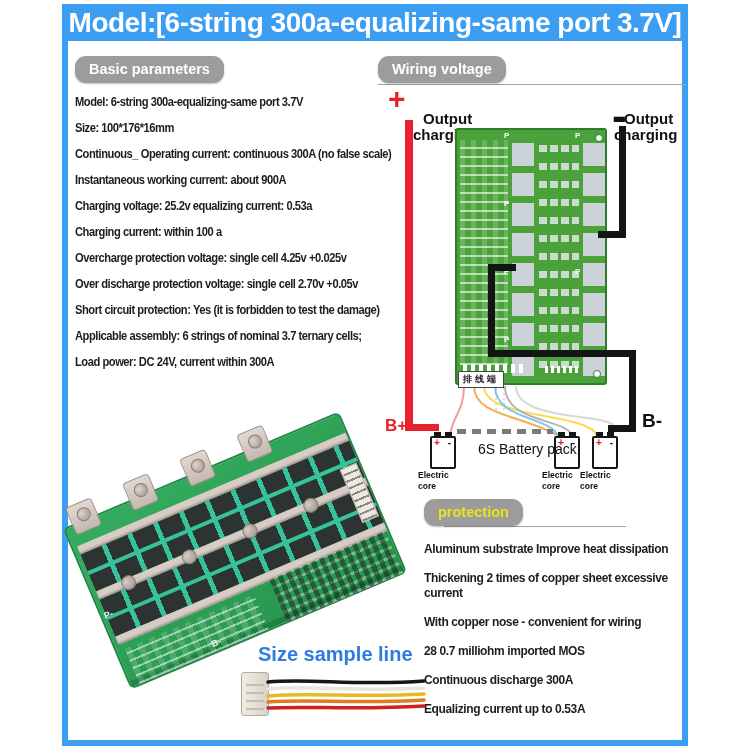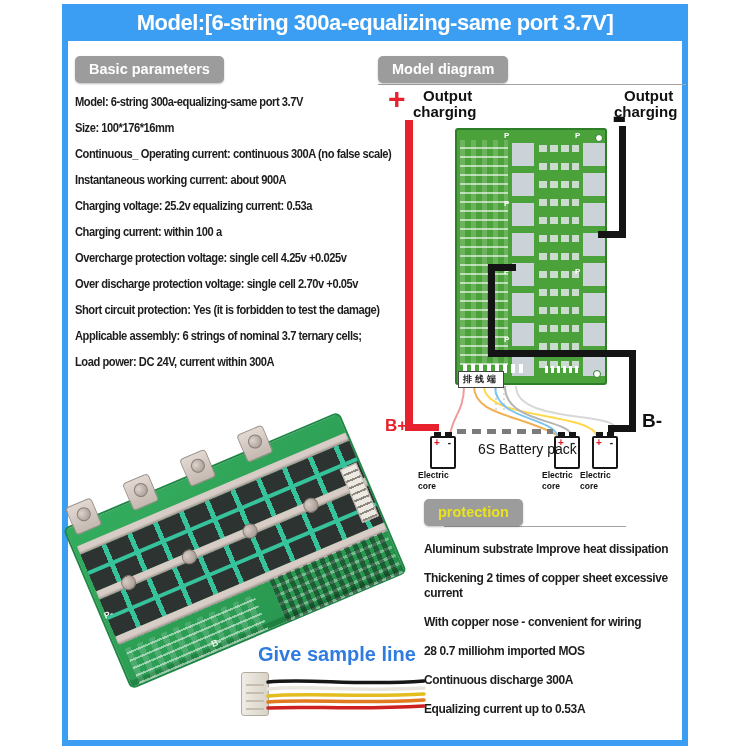--- a/index.html
+++ b/index.html
@@ -5,37 +5,37 @@
   * { box-sizing: border-box; margin: 0; padding: 0; }
   html,body { width:750px; height:750px; }
   body { font-family:"Liberation Sans", sans-serif; background:#fff; position:relative; overflow:hidden; }
   .canvas { position:absolute; left:0; top:0; width:750px; height:750px; background:#fff; }
 
   
   .frame { position:absolute; left:62px; top:4px; width:626px; height:742px;
            border:6px solid var(--banner-blue,#3b9ef2); background:#fff; }
   .banner { position:absolute; left:62px; top:4px; width:626px; height:37px;
             background:var(--banner-blue,#3b9ef2); color:#fff; font-weight:700;
-            font-size:22px; letter-spacing:-0.5px; text-align:center; line-height:37px; white-space:nowrap; }
+            font-size:28px; letter-spacing:-0.5px; text-align:center; line-height:37px; white-space:nowrap; }
 
   
   .pill { position:absolute; background:var(--pill-grey,#9c9c9c); color:#fff; font-weight:700;
-          font-size:14.5px; padding:5px 14px 6px; border-radius:5px;
+          font-size:14.5px; padding:5px 14px 6px; border-radius:11px;
           box-shadow:0 1px 2px rgba(0,0,0,.25); white-space:nowrap; }
   .pill.yellow { color:var(--advantage-yellow,#eae21c); }
   .rule { position:absolute; height:1px; background:#a3a3a3; }
 
   
   .specs { position:absolute; left:75px; top:95px; width:372px; transform:scaleX(.93); transform-origin:left top; }
   .spec-line { font-size:12px; line-height:14px; font-weight:700; color:#1d1d1d;
                letter-spacing:-0.5px; margin-bottom:12px; }
 
   
   .out-label { position:absolute; font-size:15px; line-height:16px; font-weight:700; color:#111; }
-  .out-label .l1 { padding-left:10px; }
+  .out-label .l1 { padding-left:10px;margin-top:23px; }
   .plus-sign { position:absolute; left:388px; top:84px; color:var(--wire-red,#e8212e);
                font-size:30px; font-weight:900; line-height:30px; }
   .minus-sign { position:absolute; left:612px; top:94px; color:#111; font-size:44px;
                 font-weight:900; line-height:44px; }
 
   
   .wpcb { position:absolute; left:455px; top:128px; width:152px; height:257px;
           background:var(--pcb-green,#4ca23a); border:2px solid #2e7d28; border-radius:3px; }
   .wpcb > div, .wpcb > span { position:absolute; }
   .w-silk { left:3px; top:10px; width:48px; height:225px;
@@ -137,21 +137,21 @@
     <div class="spec-line">Charging voltage: 25.2v equalizing current: 0.53a</div>
     <div class="spec-line">Charging current: within 100 a</div>
     <div class="spec-line">Overcharge protection voltage: single cell 4.25v +0.025v</div>
     <div class="spec-line">Over discharge protection voltage: single cell 2.70v +0.05v</div>
     <div class="spec-line">Short circuit protection: Yes (it is forbidden to test the damage)</div>
     <div class="spec-line">Applicable assembly: 6 strings of nominal 3.7 ternary cells;</div>
     <div class="spec-line">Load power: DC 24V, current within 300A</div>
   </div>
 
   <div class="rule" style="left:378px; top:84px; width:308px;"></div>
-  <div class="pill" style="left:378px; top:56px;">Model diagram</div>
+  <div class="pill" style="left:378px; top:56px;">Wiring voltage</div>
 
   <span class="plus-sign">+</span>
   <div class="out-label" style="left:413px; top:88px;">
     <div class="l1">Output</div>
     <div>charging</div>
   </div>
   <span class="minus-sign">-</span>
   <div class="out-label" style="left:614px; top:88px;">
     <div class="l1">Output</div>
     <div>charging</div>
@@ -251,21 +251,21 @@
     <div class="pb-screw" style="left:96px; top:66px;"></div>
     <div class="pb-screw" style="left:162px; top:66px;"></div>
     <div class="pb-screw" style="left:228px; top:66px;"></div>
     <div class="pb-silk"></div>
     <div class="pb-comps"></div>
     <div class="pb-header"></div>
     <span class="pb-txt" style="left:2px; top:90px;">P-</span>
     <span class="pb-txt" style="left:90px; top:158px;">B-</span>
   </div>
 
-  <div class="sample-text">Give sample line</div>
+  <div class="sample-text">Size sample line</div>
   <div class="sample-conn"></div>
   <svg style="left:268px; top:676px; z-index:6;" width="158" height="38" viewBox="0 0 158 38">
     <path d="M0,6  C40,2 90,10 156,5" stroke="#161616" stroke-width="3.5" fill="none" stroke-linecap="round"></path>
     <path d="M0,13 C40,9 90,16 156,12" stroke="#e9e5dd" stroke-width="3.5" fill="none" stroke-linecap="round"></path>
     <path d="M0,20 C40,16 90,22 156,18" stroke="#e3bd1f" stroke-width="3.5" fill="none" stroke-linecap="round"></path>
     <path d="M0,26 C40,23 90,28 156,24" stroke="#e07b1f" stroke-width="3.5" fill="none" stroke-linecap="round"></path>
     <path d="M0,32 C40,30 90,34 156,30" stroke="#cd2020" stroke-width="3.5" fill="none" stroke-linecap="round"></path>
   </svg>
 
 </div>

